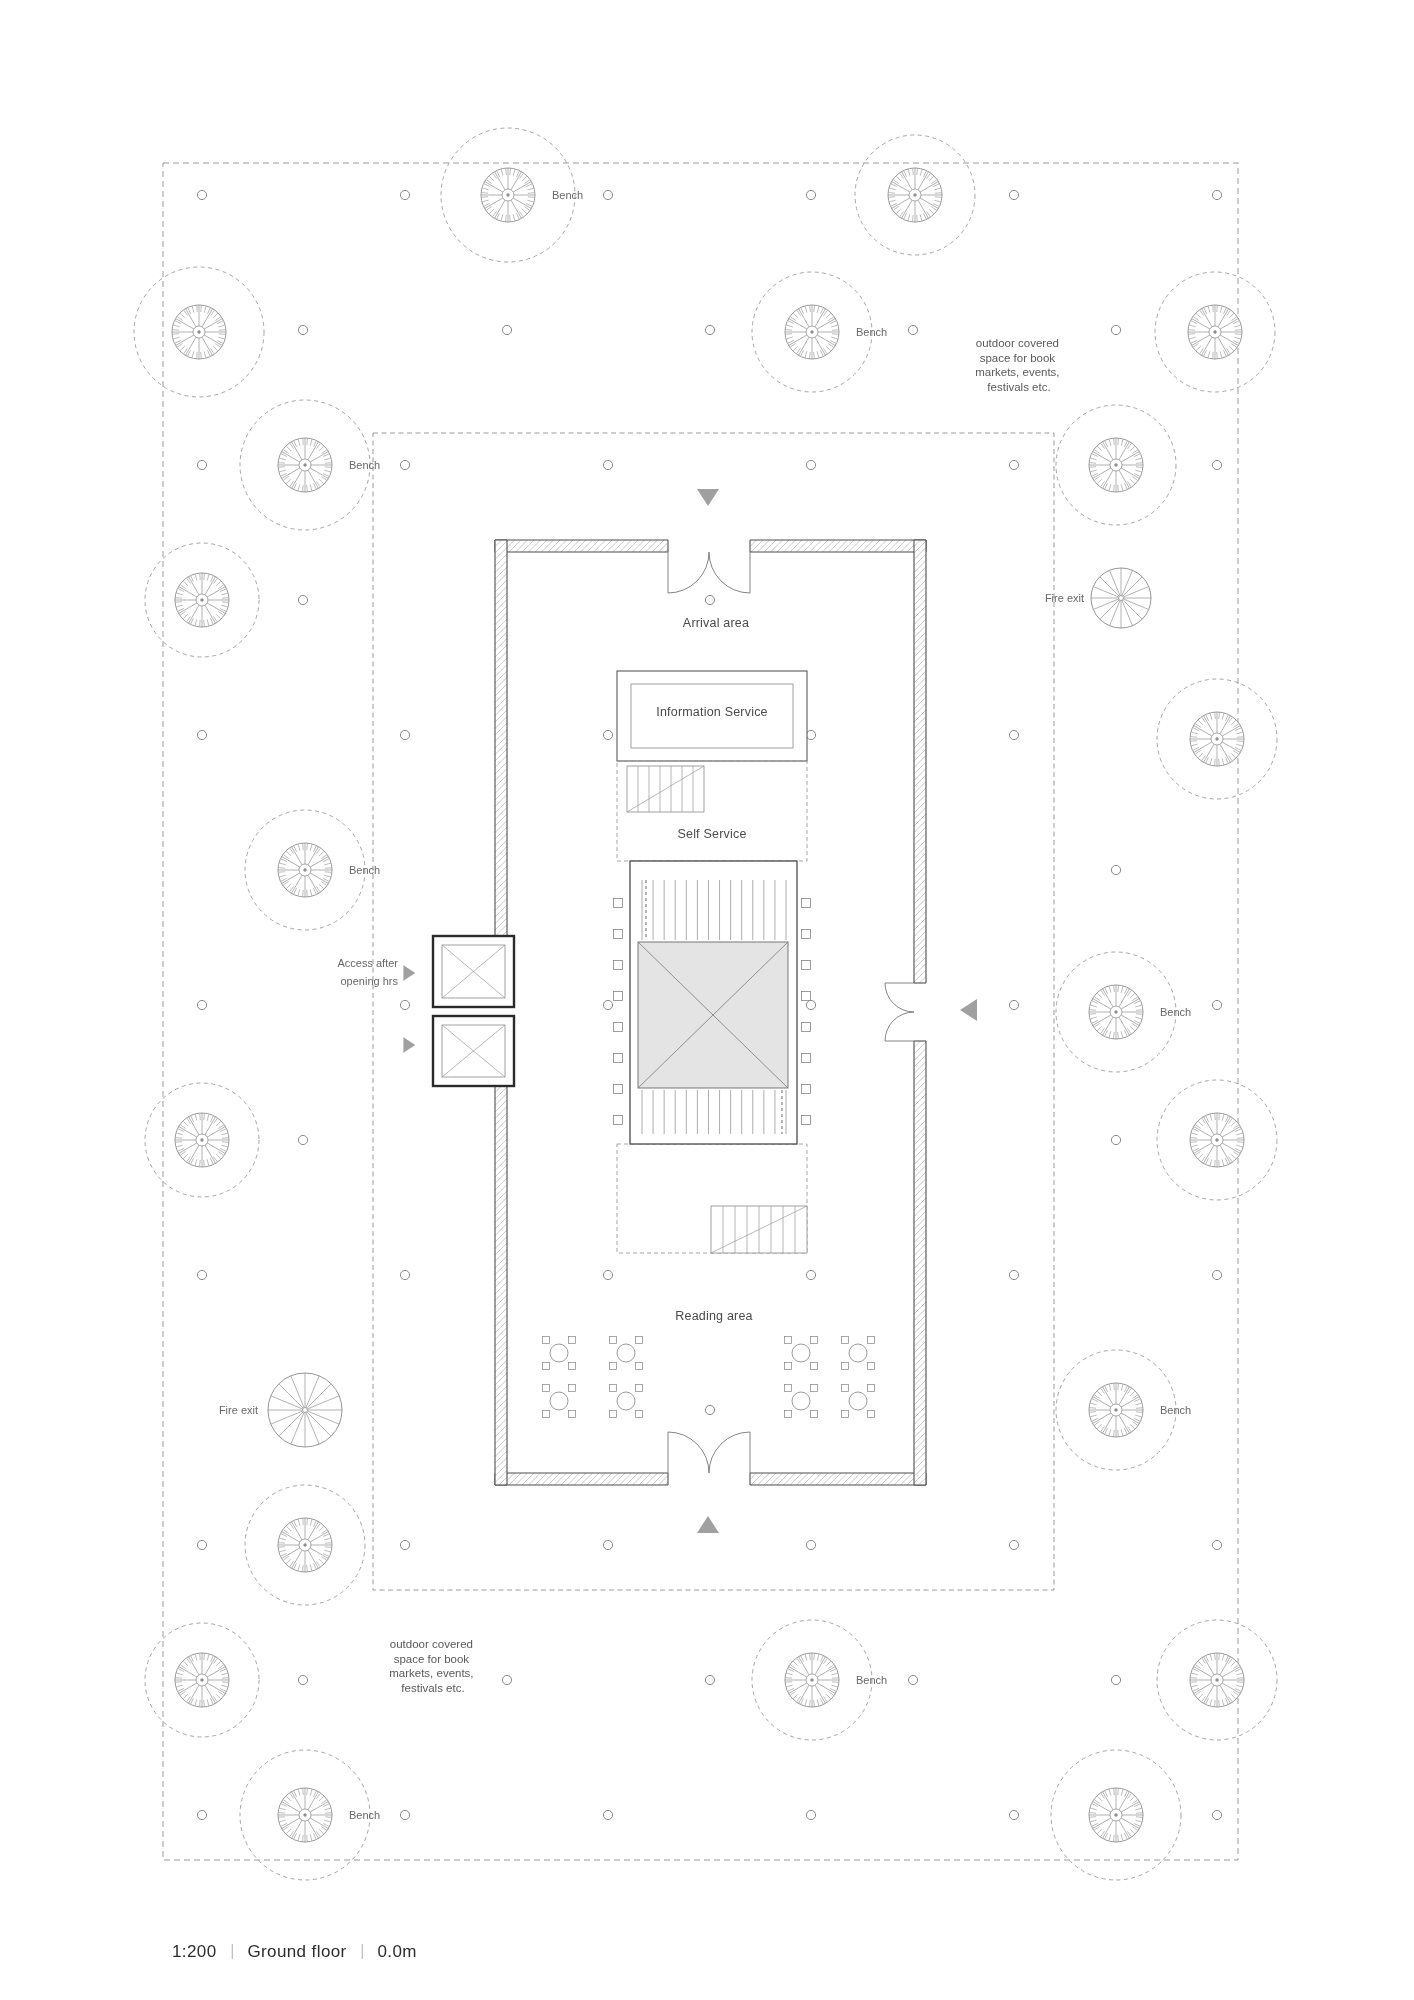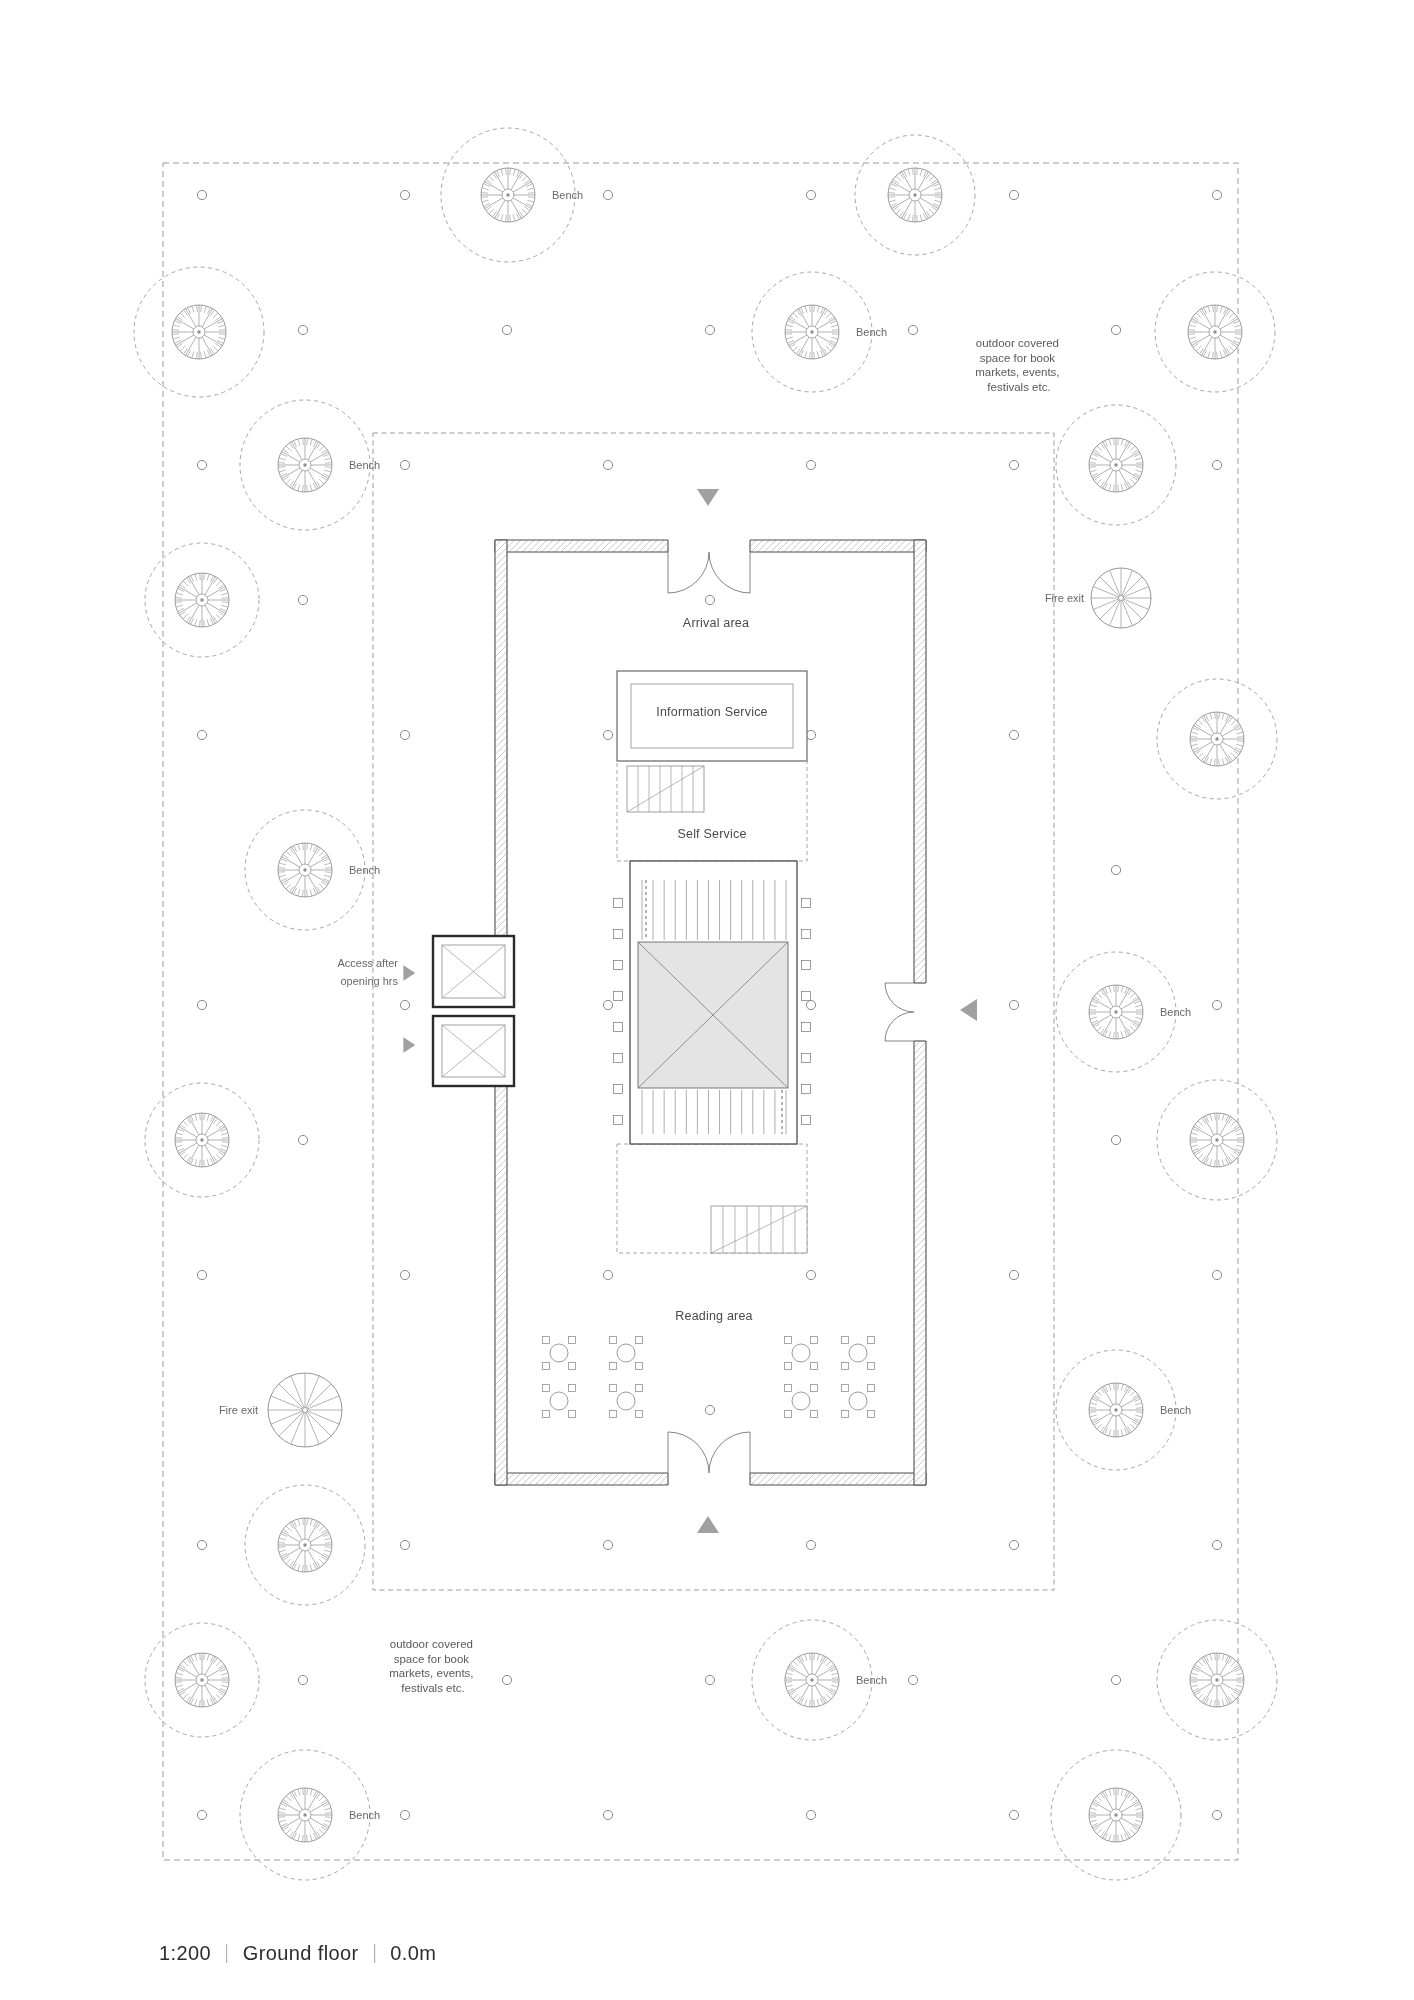--- a/index.html
+++ b/index.html
@@ -4,21 +4,21 @@
 <style>
   html,body{margin:0;padding:0;}
   body{width:1414px;height:2000px;background:#ffffff;position:relative;
        font-family:"Liberation Sans","DejaVu Sans",sans-serif;overflow:hidden;}
   #plan-svg{position:absolute;left:0;top:0;}
   .t{font-family:"Liberation Sans","DejaVu Sans",sans-serif;}
   .t-area{font-size:12.5px;fill:#4a4a4a;text-anchor:middle;letter-spacing:0.2px;}
   .t-small{font-size:11px;fill:#686868;}
   .t-note{font-size:11.5px;fill:#5a5a5a;text-anchor:middle;}
   .t-end{text-anchor:end;}
-  .caption{position:absolute;left:159px;top:1942px;font-size:20px;color:#2d2d2d;
+  .caption{position:absolute;left:172px;top:1942px;font-size:17px;color:#2d2d2d;
            letter-spacing:0.4px;white-space:nowrap;}
   .caption .pipe{display:inline-block;margin:0 13px;color:#9a9a9a;transform:scaleX(0.55) translateY(-1px);}
 </style>
 </head>
 <body>
 
 <svg id="plan-svg" width="1414" height="2000" viewBox="0 0 1414 2000">
   <g id="geometry-layer">
       <rect x="163" y="163" width="1075" height="1697" fill="none" stroke="#9b9b9b" stroke-width="1" stroke-dasharray="6 4"></rect>
       <rect x="373" y="433" width="681" height="1157" fill="none" stroke="#9b9b9b" stroke-width="1" stroke-dasharray="5 3.5"></rect>

